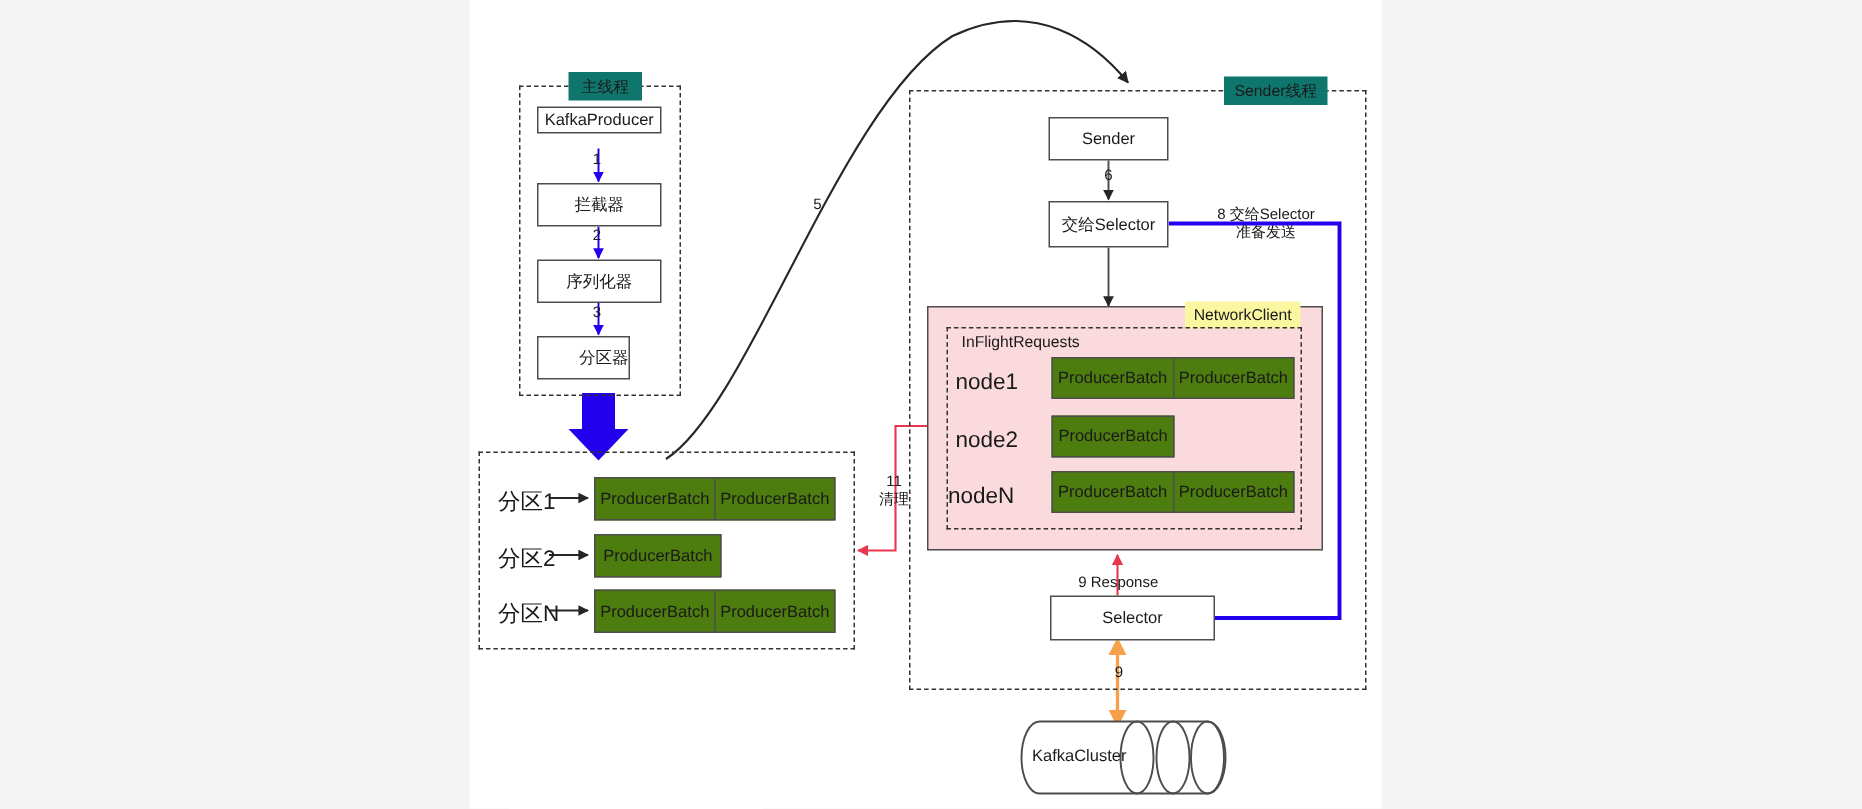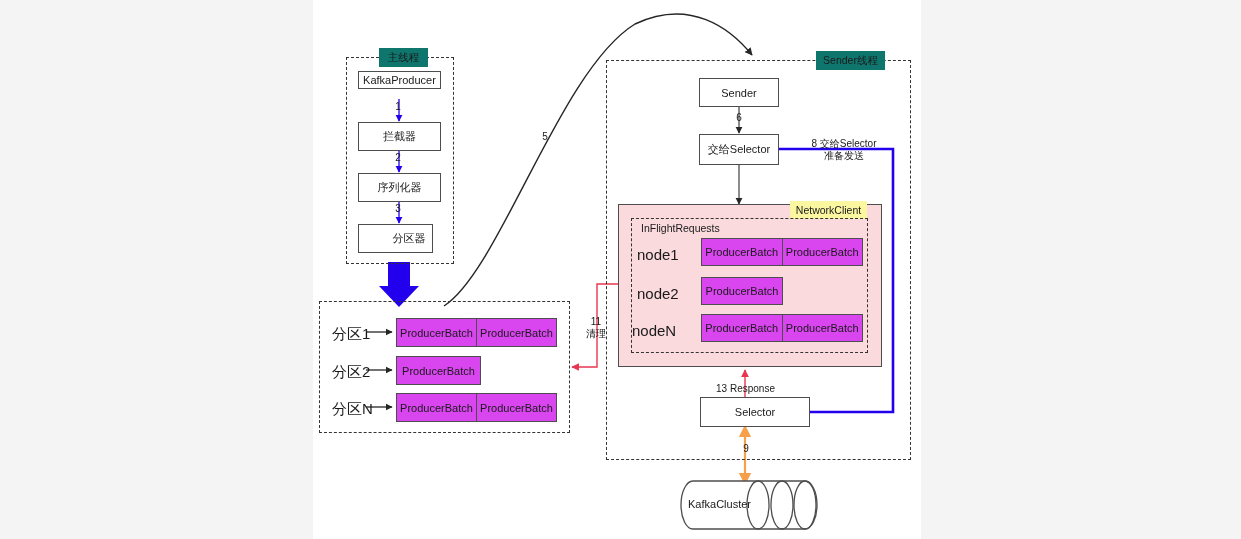--- a/index.html
+++ b/index.html
@@ -44,21 +44,21 @@
     align-items: center;
     justify-content: center;
     font-size: 11px;
     color: #1a1a1a;
     font-family: "Liberation Sans", sans-serif;
     white-space: nowrap;
   }
   .split-box {
     position: absolute;
     border: 1.3px solid #4d4d4d;
-    background: #d946ef;
+    background: #4d7c0f;
     box-sizing: border-box;
     display: flex;
     font-size: 11px;
     color: #1a1a1a;
   }
   .split-box > div {
     flex: 1;
     display: flex;
     align-items: center;
     justify-content: center;
@@ -197,21 +197,21 @@
     <ellipse cx="805" cy="505" rx="11" ry="24" fill="none" stroke="#4d4d4d" stroke-width="1.3"></ellipse>
   </g>
 </svg>
 
 <div class="dashed-group" style="left:346px; top:57px; width:108px; height:207px;"></div>
 <div class="tag tag-green" style="left:379px; top:48px; width:49px; height:19px;">主线程</div>
 
 <div class="box" style="left:358px; top:71px; width:83px; height:18px;">KafkaProducer</div>
 <div class="box" style="left:358px; top:122px; width:83px; height:29px;">拦截器</div>
 <div class="box" style="left:358px; top:173px; width:83px; height:29px;">序列化器</div>
-<div class="box" style="left:358px; top:224px; width:75px; height:29px;padding-left:27px;">分区器</div>
+<div class="box" style="left:358px; top:224px; width:62px; height:29px;padding-left:27px;">分区器</div>
 
 <div class="edge-label" style="left:391px; top:101px; width:14px;">1</div>
 <div class="edge-label" style="left:391px; top:152px; width:14px;">2</div>
 <div class="edge-label" style="left:391px; top:203px; width:14px;">3</div>
 
 <div class="dashed-group" style="left:319px; top:301px; width:251px; height:132px;"></div>
 <div class="tag tag-yellow" style="left:478px; top:290px; width:62px; height:19px;margin-top:38px;">消息累加器</div>
 
 <div class="side-label" style="left:332px; top:325px;">分区1</div>
 <div class="side-label" style="left:332px; top:363px;">分区2</div>
@@ -233,21 +233,21 @@
 <div class="tag tag-green" style="left:816px; top:51px; width:69px; height:19px;">Sender线程</div>
 
 <div class="box" style="left:699px; top:78px; width:80px; height:29px;">Sender</div>
 <div class="box" style="left:699px; top:134px; width:80px; height:31px;">交给Selector</div>
 <div class="box" style="left:700px; top:397px; width:110px; height:30px;">Selector</div>
 
 <div class="node-label" style="left:688px; top:498px;">KafkaCluster</div>
 
 <div class="edge-label" style="left:731px; top:112px; width:16px;">6</div>
 <div class="edge-label" style="left:716px; top:181px; width:47px;margin-top:36px;">7 缓存</div>
-<div class="edge-label" style="left:708px; top:383px; width:75px;">13 Response</div>
+<div class="edge-label" style="left:708px; top:383px; width:75px;">9 Response</div>
 <div class="edge-label" style="left:738px; top:443px; width:16px;">9</div>
 <div class="edge-label" style="left:538px; top:131px; width:14px;">5</div>
 
 <div class="edge-label" style="left:806px; top:138px; width:76px;">
   <span>8 交给Selector</span><br>
   <span>准备发送</span>
 </div>
 
 <div class="edge-label" style="left:582px; top:316px; width:28px;">
   <span>11</span><br>

